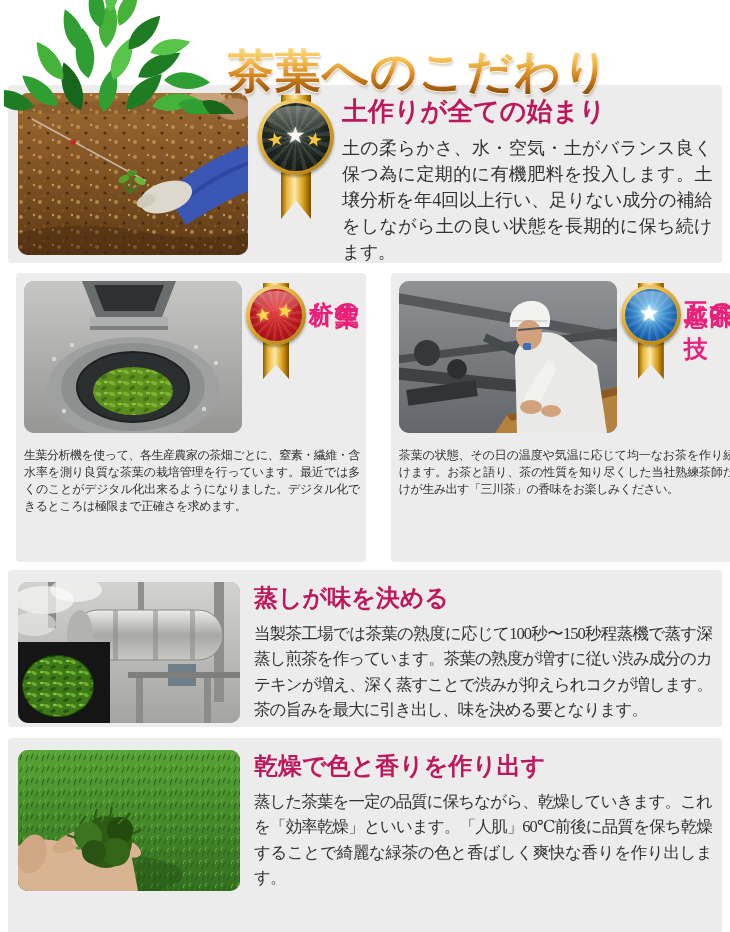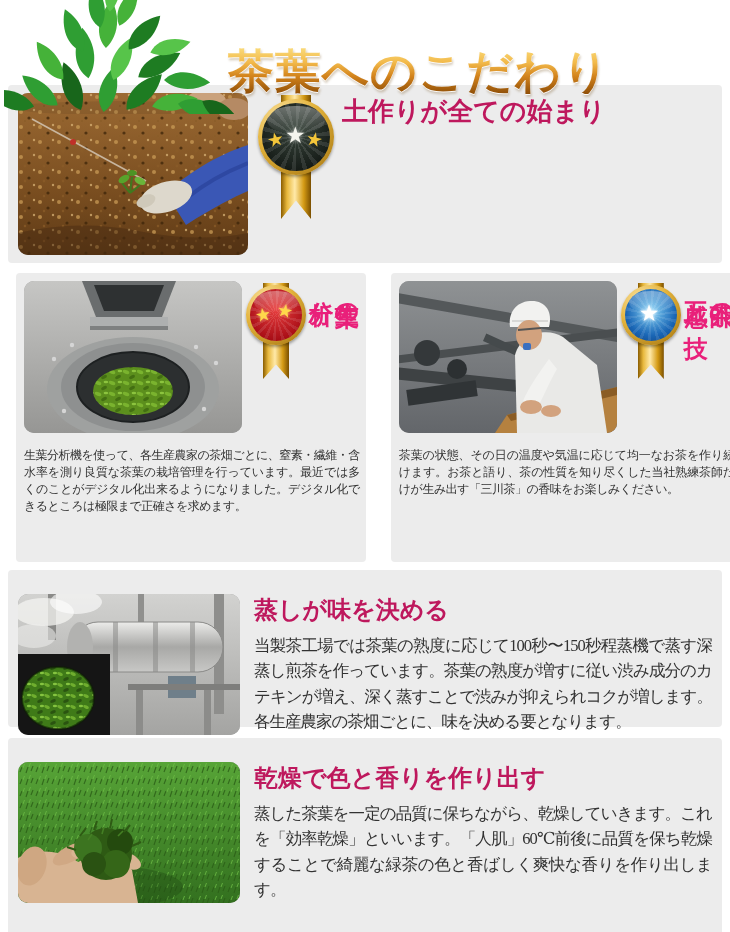--- a/index.html
+++ b/index.html
@@ -79,21 +79,21 @@
   .col{flex:1;height:289px;padding:8px 6px 8px 8px;}
   .col-top{display:flex;}
   .photo-sm{width:218px;height:152px;}
   .v-heading{display:flex;flex-direction:row-reverse;margin-left:2px;margin-top:2px;}
   .v-heading span{
     writing-mode:vertical-rl;text-orientation:upright;
     font-size:24px;font-weight:800;color:#e9207a;line-height:1.08;letter-spacing:2px;
   }
   .col p.sec-body{font-size:12px;letter-spacing:-0.5px;line-height:1.43;margin-top:14px;}
   
-  .panel-row{display:flex;padding:24px 10px;}
+  .panel-row{display:flex;padding:12px 10px;}
   .panel-steaming{height:157px;margin-bottom:11px;}
   .panel-drying{height:198px;}
   .photo-md{width:222px;height:141px;}
   .row-text{flex:1;margin-left:14px;}
   .panel-row h2.sec-heading{font-size:24px;margin:2px 0 9px;}
   .panel-row p.sec-body{font-size:16.5px;letter-spacing:-1px;line-height:1.55;}
 </style>
 </head>
 <body>
 
@@ -170,20 +170,21 @@
         <span class="gloss"></span>
         <span class="star st-l">★</span>
         <span class="star st-c">★</span>
         <span class="star st-r">★</span>
       </div>
     </div>
   </div>
 
   <div class="sec-text">
     <h2 class="sec-heading">土作りが全ての始まり</h2>
+    <p class="sec-body">土の柔らかさ、水・空気・土がバランス良く保つ為に定期的に有機肥料を投入します。土壌分析を年4回以上行い、足りない成分の補給をしながら土の良い状態を長期的に保ち続けます。</p>
   </div>
 </section>
 
 <div class="two-col">
 
   <section class="panel col">
     <div class="col-top">
       <div class="photo photo-sm">
         <svg width="218" height="152" viewBox="0 0 218 152">
           <defs>
@@ -319,21 +320,21 @@
       <ellipse cx="26" cy="18" rx="30" ry="14" fill="#f4f4f2" opacity="0.75"></ellipse>
       <ellipse cx="58" cy="8" rx="26" ry="12" fill="#ffffff" opacity="0.6"></ellipse>
       <ellipse cx="16" cy="42" rx="22" ry="12" fill="#eeeeec" opacity="0.55"></ellipse>
       <rect x="0" y="60" width="92" height="81" fill="#151515"></rect>
       <ellipse cx="40" cy="104" rx="36" ry="31" fill="url(#tea2)"></ellipse>
       <ellipse cx="40" cy="104" rx="36" ry="31" fill="none" stroke="#0e2004" stroke-width="2" opacity="0.6"></ellipse>
     </svg>
   </div>
   <div class="row-text">
     <h2 class="sec-heading">蒸しが味を決める</h2>
-    <p class="sec-body">当製茶工場では茶葉の熟度に応じて100秒〜150秒程蒸機で蒸す深蒸し煎茶を作っています。茶葉の熟度が増すに従い渋み成分のカテキンが増え、深く蒸すことで渋みが抑えられコクが増します。各生産農家の茶畑ごとに、味を決める要となります。</p>
+    <p class="sec-body">当製茶工場では茶葉の熟度に応じて100秒〜150秒程蒸機で蒸す深蒸し煎茶を作っています。茶葉の熟度が増すに従い渋み成分のカテキンが増え、深く蒸すことで渋みが抑えられコクが増します。茶の旨みを最大に引き出し、味を決める要となります。</p>
   </div>
 </section>
 
 <section class="panel panel-row panel-drying">
   <div class="photo photo-md">
     <svg width="222" height="141" viewBox="0 0 222 141">
       <defs>
         <linearGradient id="field" x1="0" y1="0" x2="0" y2="1">
           <stop offset="0" stop-color="#57a437"></stop>
             <stop offset="1" stop-color="#33701f"></stop>

